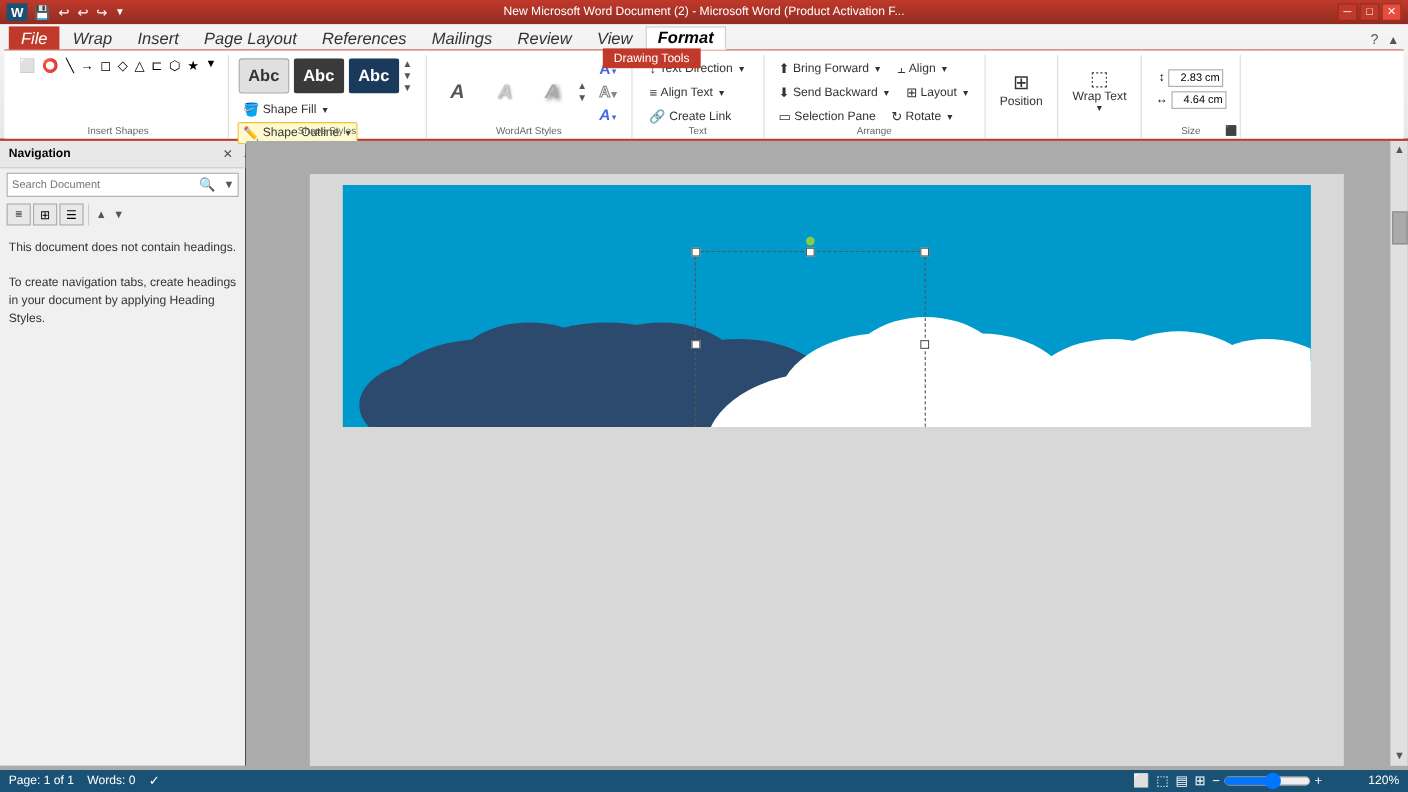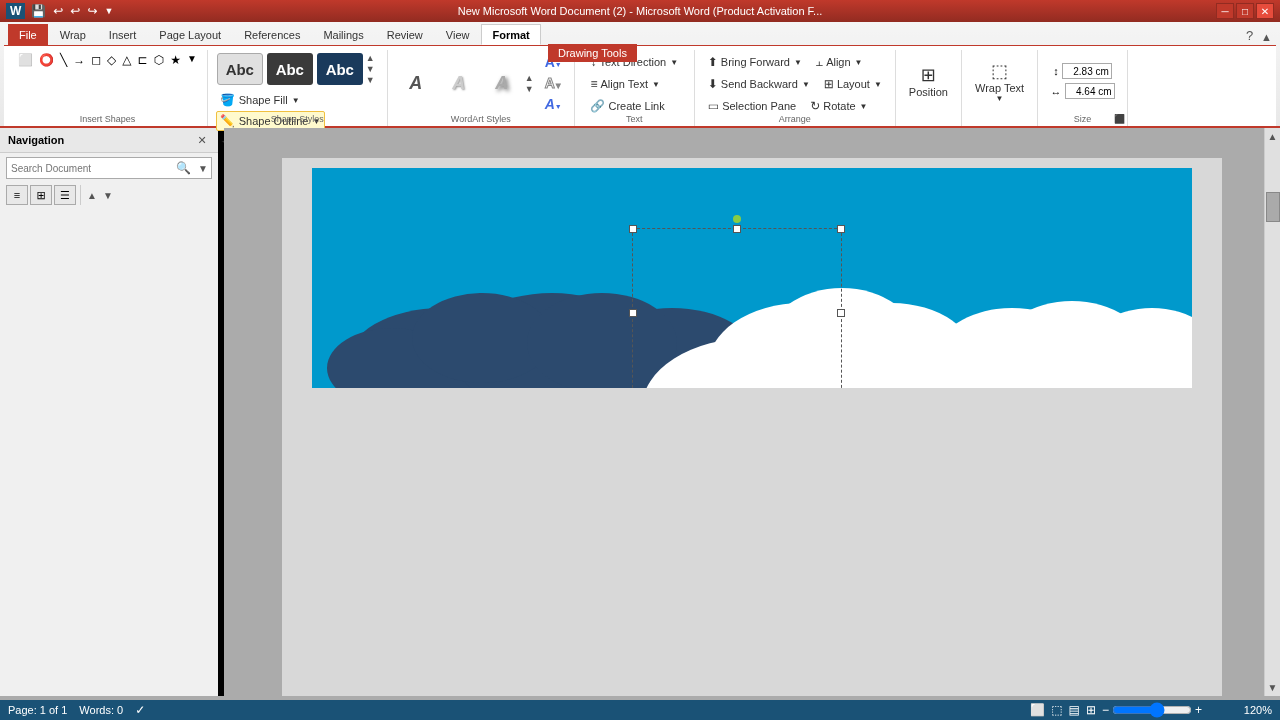--- a/index.html
+++ b/index.html
@@ -40,29 +40,29 @@
     }
     #ribbon-tabs {
       display: flex;
       align-items: flex-end;
       height: 22px;
       border-bottom: 1px solid #c0392b;
       margin-bottom: 0;
     }
     .ribbon-tab {
       padding: 3px 10px;
-      font-size: 11px;
+      font-size: 15px;
       cursor: pointer;
       border: 1px solid transparent;
       border-bottom: none;
       margin-right: 1px;
       background: transparent;
       color: #333;
       height: 21px;
-      display: flex; align-items: center;
+      display: flex; align-items: center; font-style: italic;
     }
     .ribbon-tab.active { background: white; border-color: #ccc; border-bottom: 1px solid white; font-weight: bold; color: #000; }
 
     #ribbon-content {
       display: flex;
       align-items: stretch;
       padding: 4px 4px 0 4px;
       gap: 0;
       height: 80px;
       background: white;
@@ -141,21 +141,21 @@
     
     #main {
       display: flex;
       height: calc(720px - 22px - 22px - 84px - 20px);
     }
 
     
     #nav-panel {
       width: 224px;
       background: #f0f0f0;
-      border-right: 6px solid #000000;
+      border-right: 1px solid #000000;
       display: flex;
       flex-direction: column;
       flex-shrink: 0;
     }
     #nav-header {
       display: flex;
       align-items: center;
       justify-content: space-between;
       padding: 4px 8px;
       background: #e8e8e8;
@@ -524,20 +524,25 @@
       <span class="search-extra">▼</span>
     </div>
     <div id="nav-view-btns">
       <button class="nav-view-btn">≡</button>
       <button class="nav-view-btn">⊞</button>
       <button class="nav-view-btn">☰</button>
       <div class="nav-view-separator"></div>
       <span class="nav-view-arrow">▲</span>
       <span class="nav-view-arrow">▼</span>
     </div>
+    <div id="nav-content">
+      <p>This document does not contain headings.</p>
+      <br>
+      <p>To create navigation tabs, create headings in your document by applying Heading Styles.</p>
+    </div>
   </div>
 
   <div id="doc-area">
 
     <div id="page">
 
       <div id="cloud-canvas">
         <svg width="880" height="220" viewBox="0 0 880 220" xmlns="http://www.w3.org/2000/svg">
 
           <rect width="880" height="220" fill="#0099cc"></rect>

